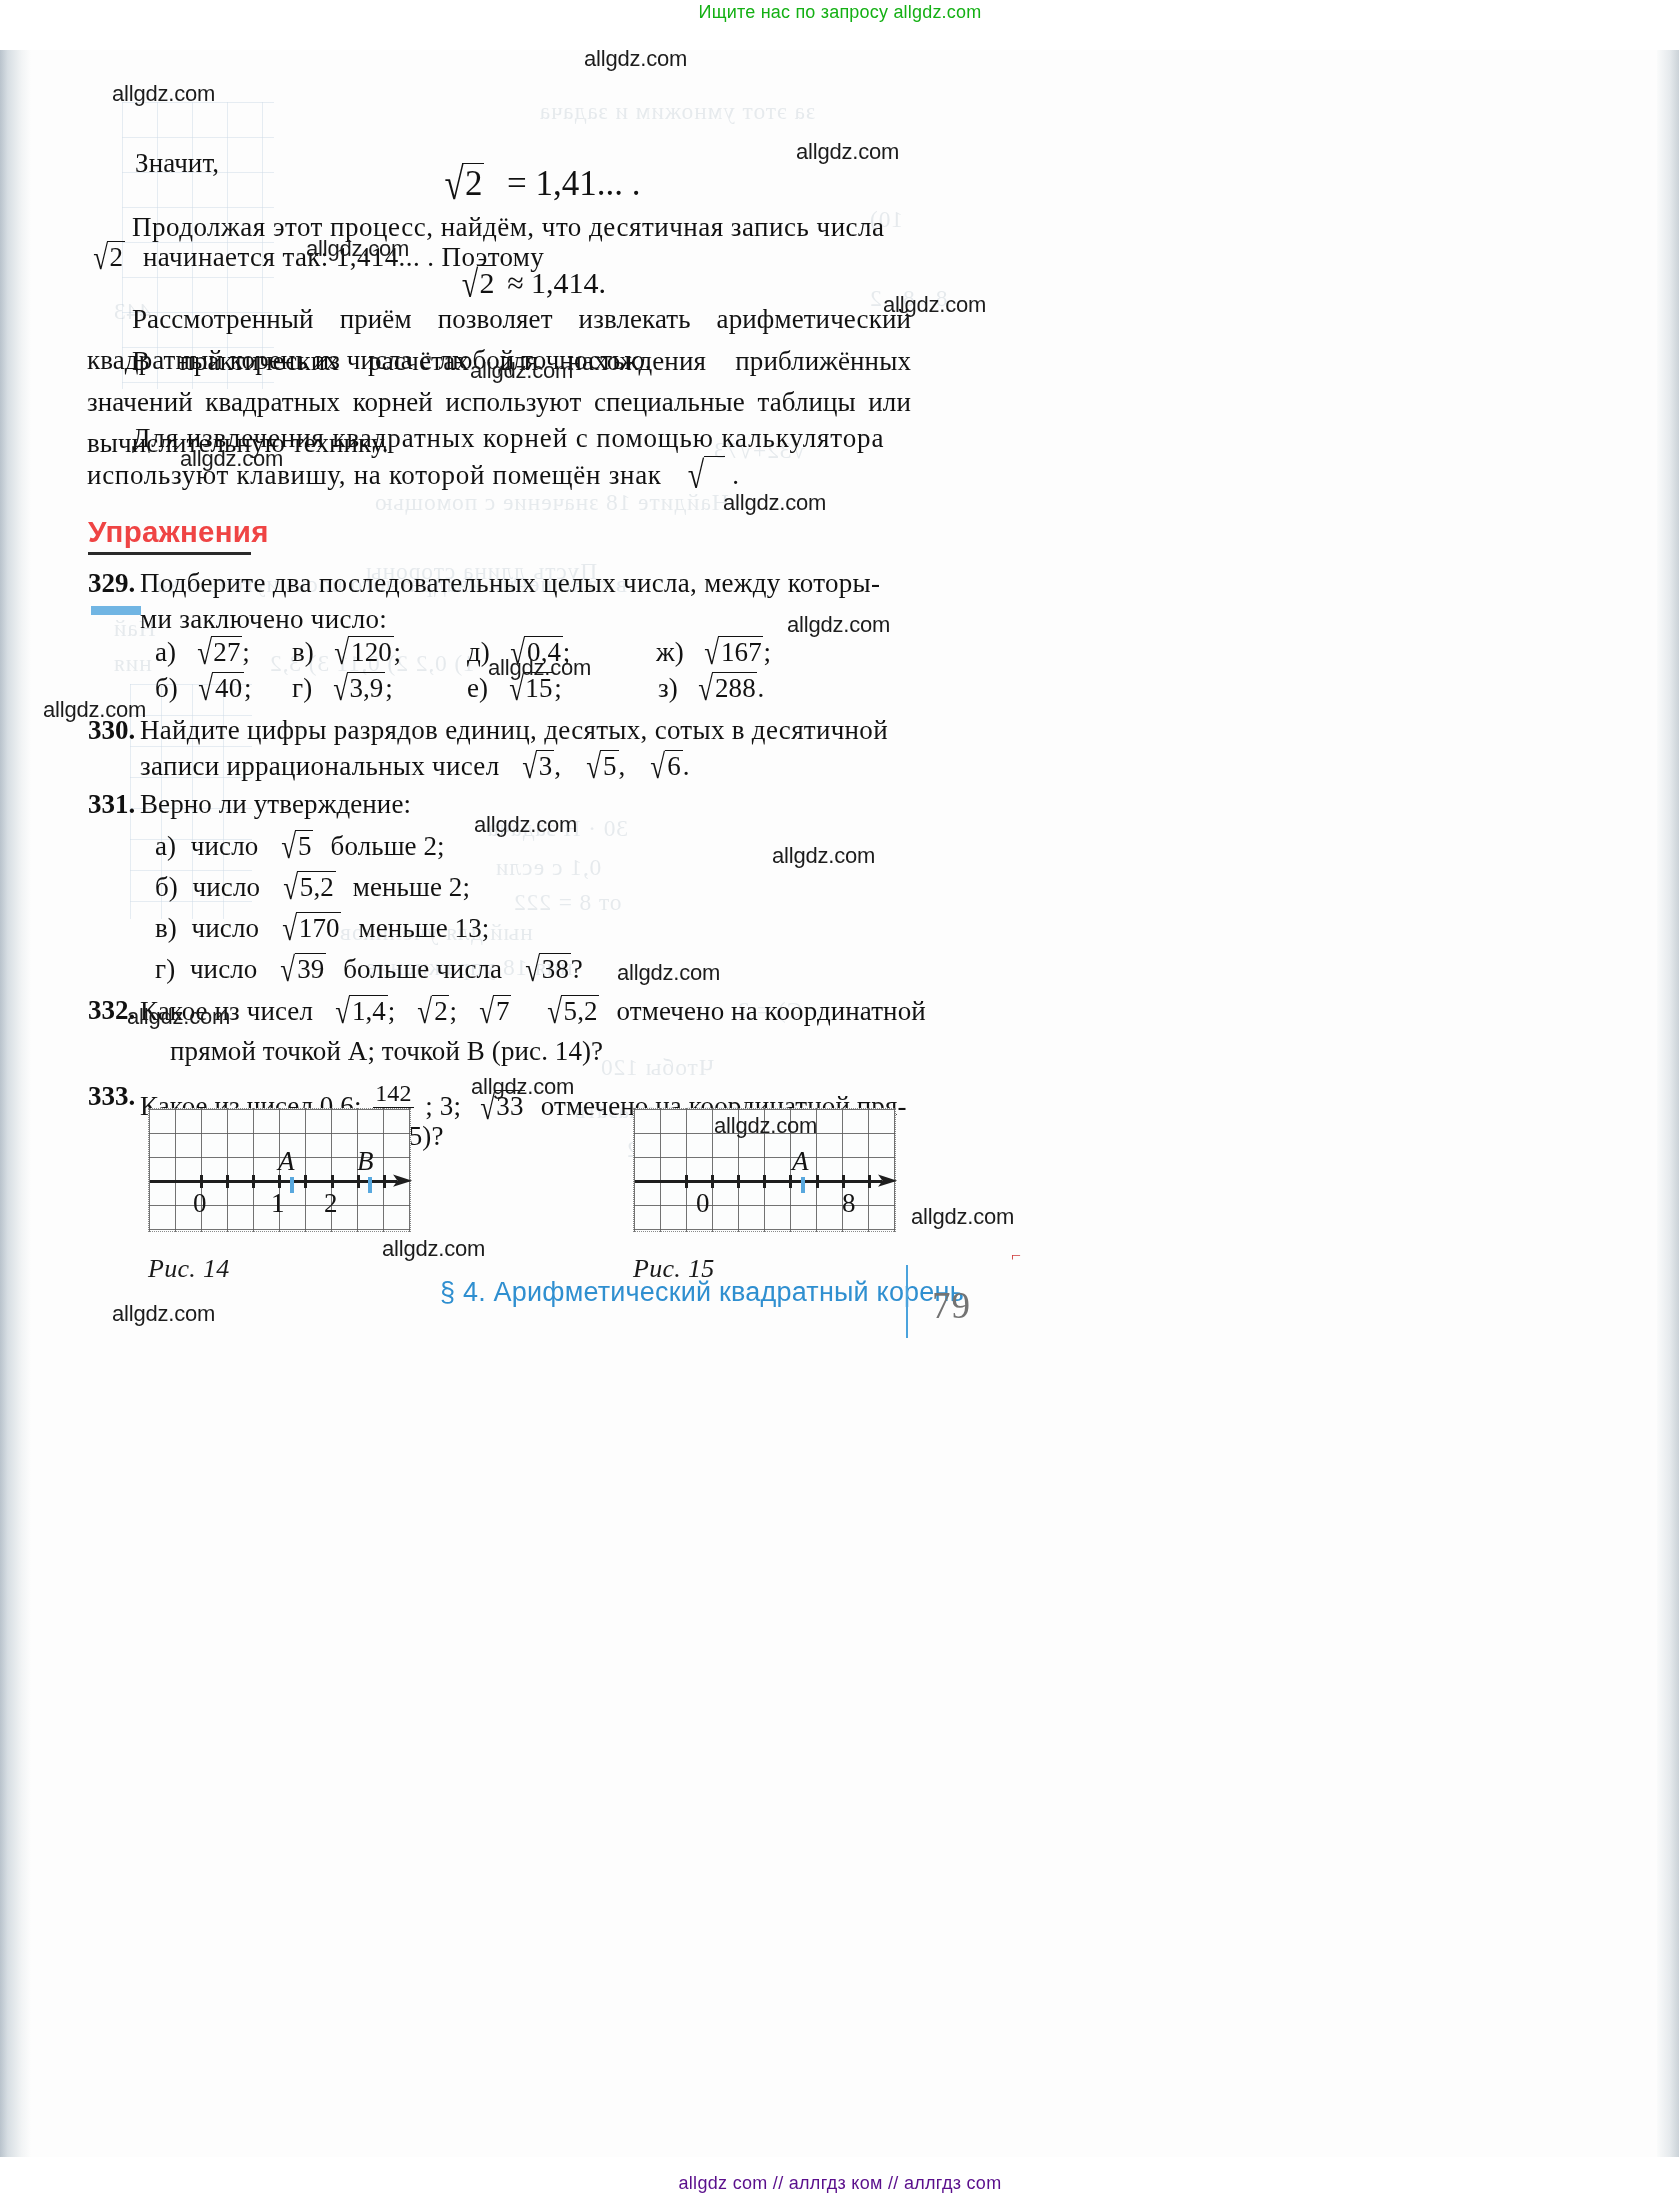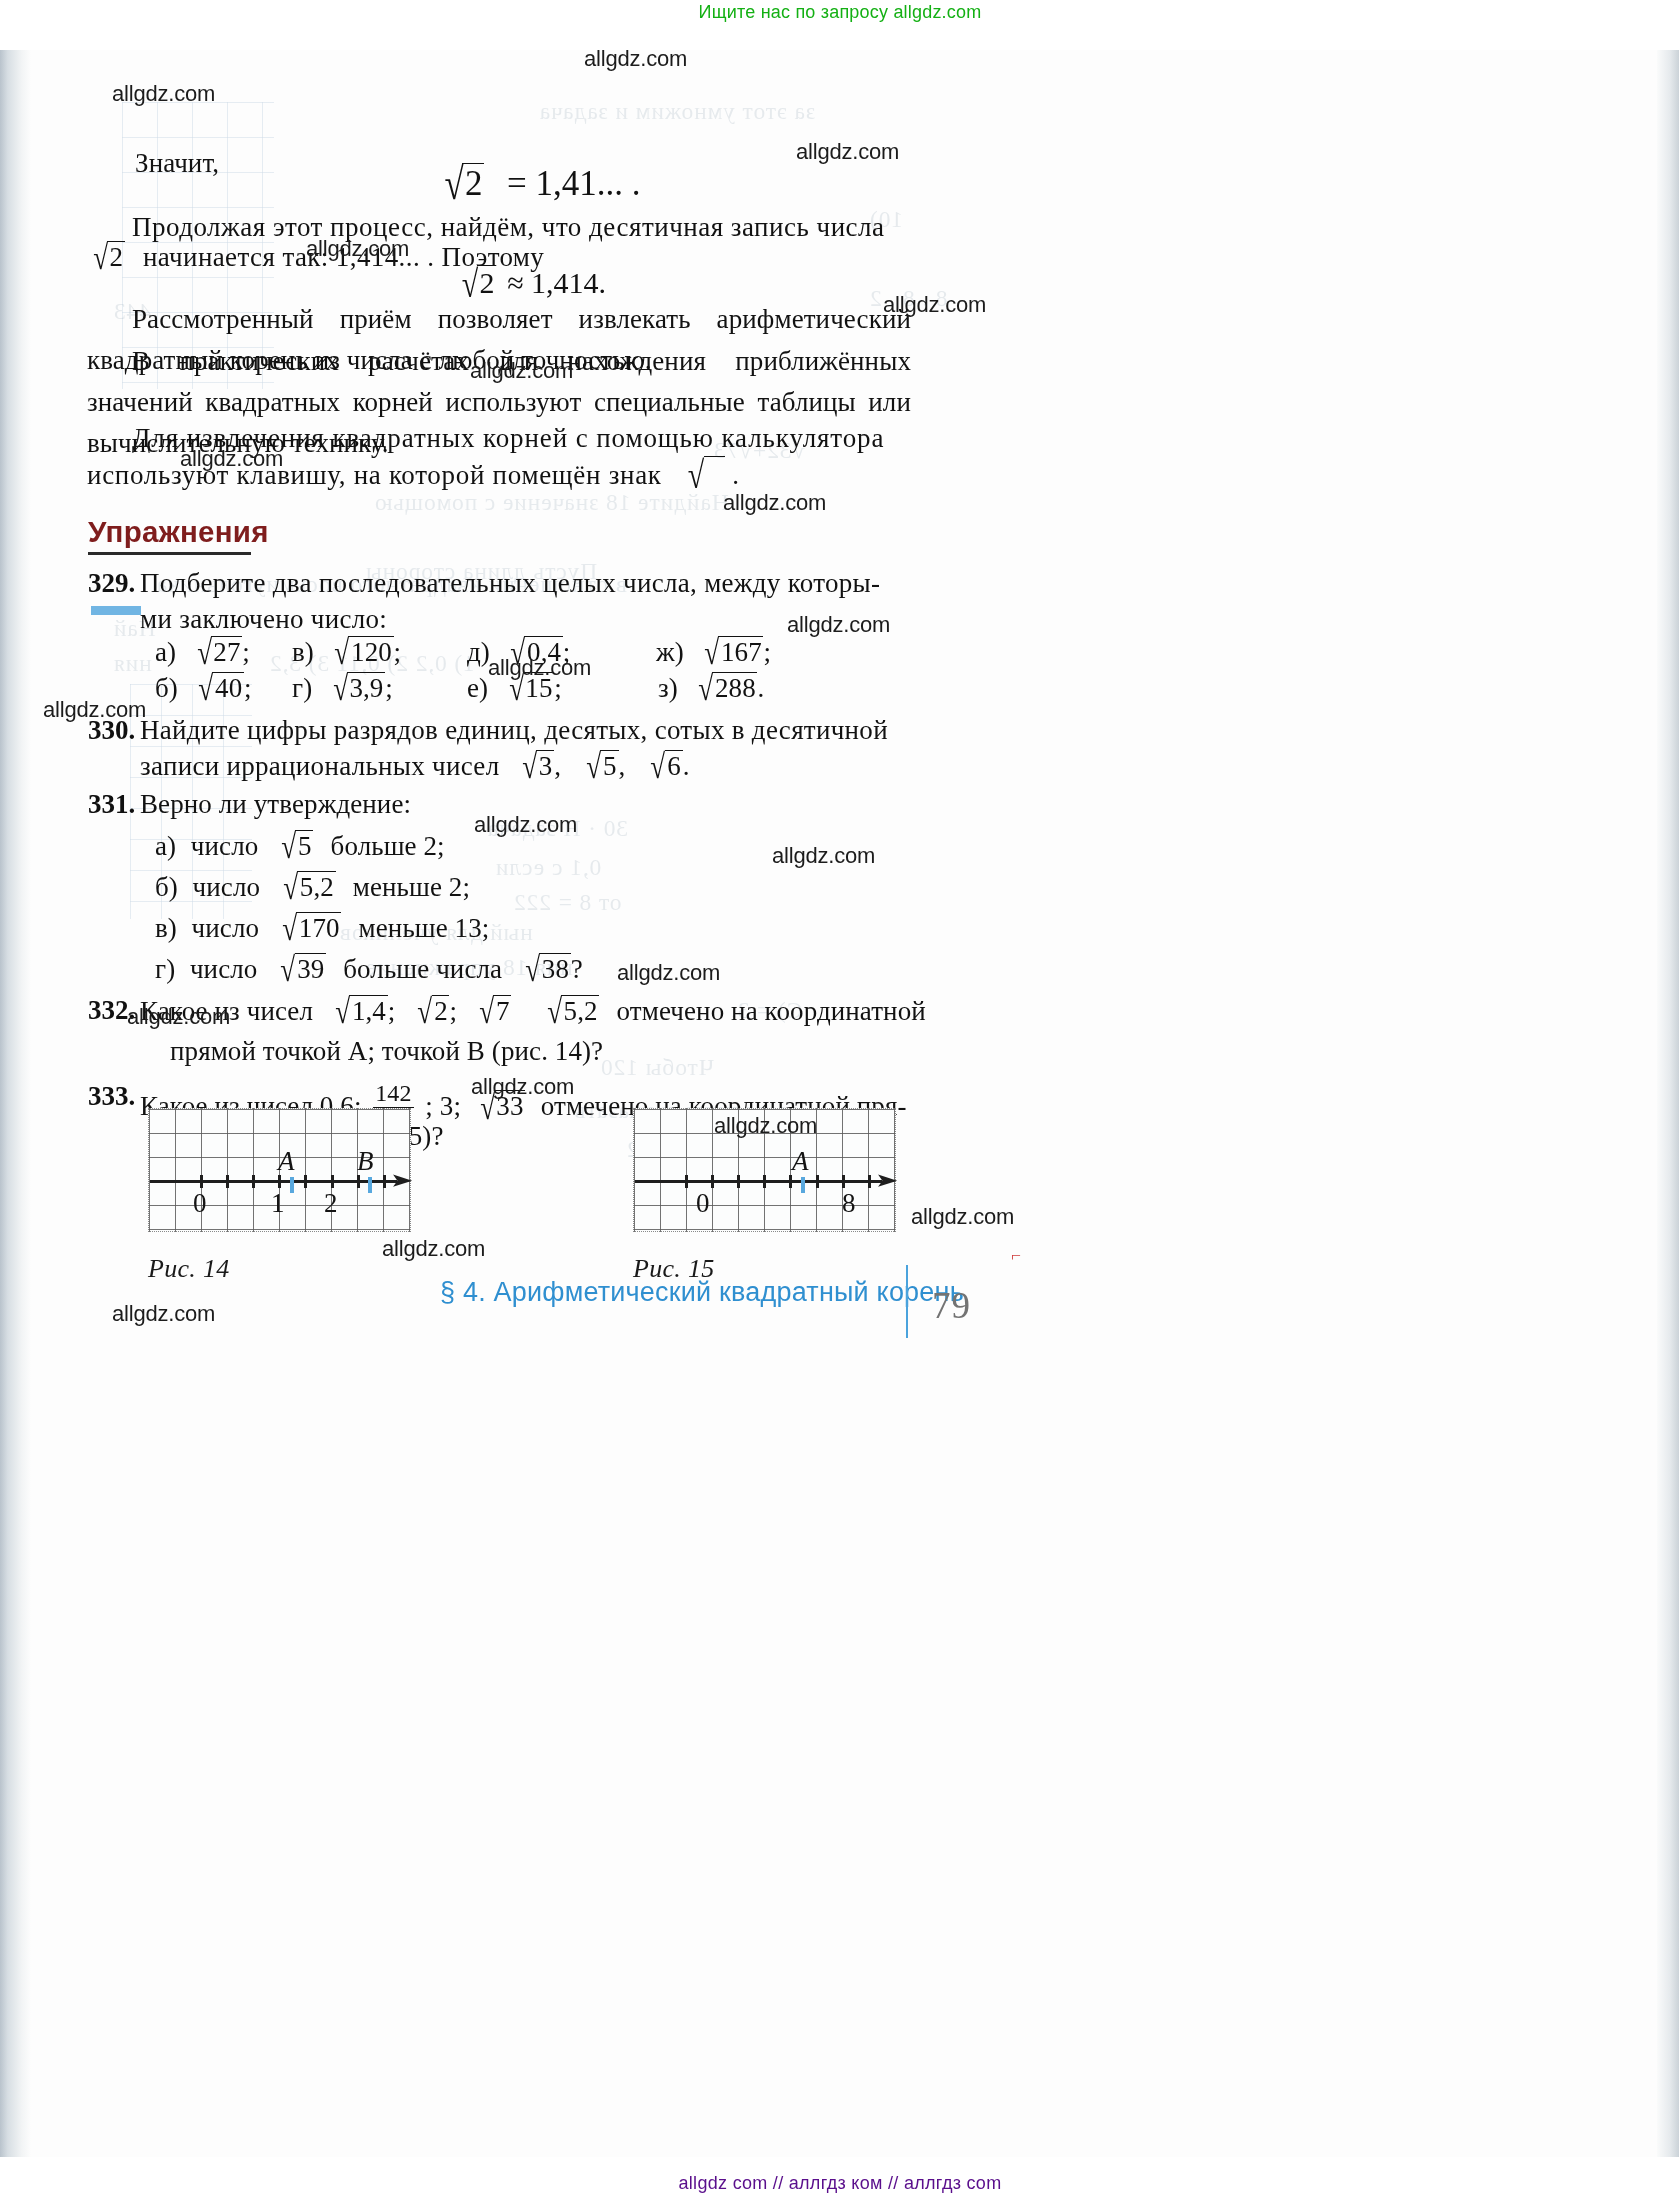--- a/index.html
+++ b/index.html
@@ -131,21 +131,21 @@
     font-size: 27px;
     color: #101010;
   }
 
   
   .head-upr {
     position: absolute;
     font-family: "Liberation Sans", sans-serif;
     font-weight: bold;
     font-size: 29.5px;
-    color: #7f1d1d;
+    color: #ef4444;
     letter-spacing: 0.3px;
   }
   .head-upr-underline {
     position: absolute;
     height: 2.6px;
     background: #2a2a2a;
   }
   .blue-mark {
     position: absolute;
     background: #58a8de;

